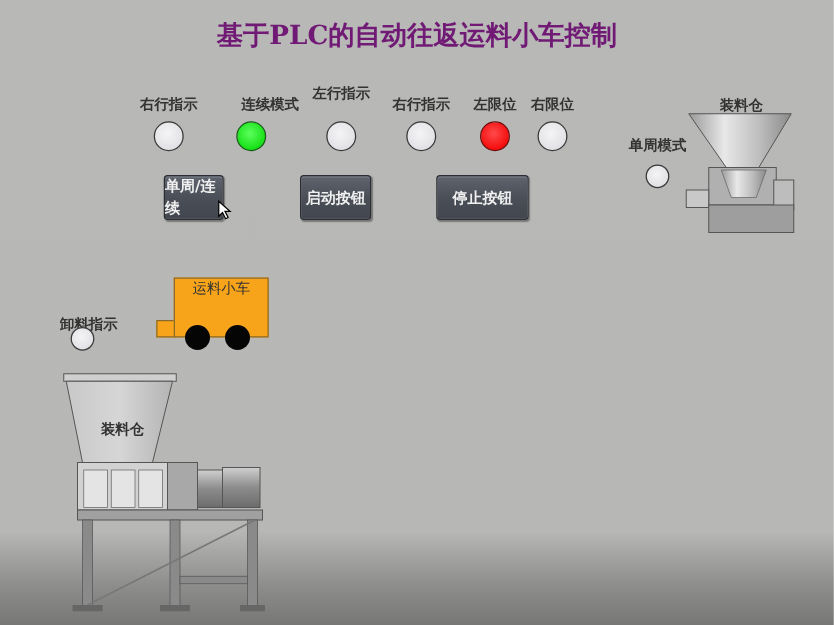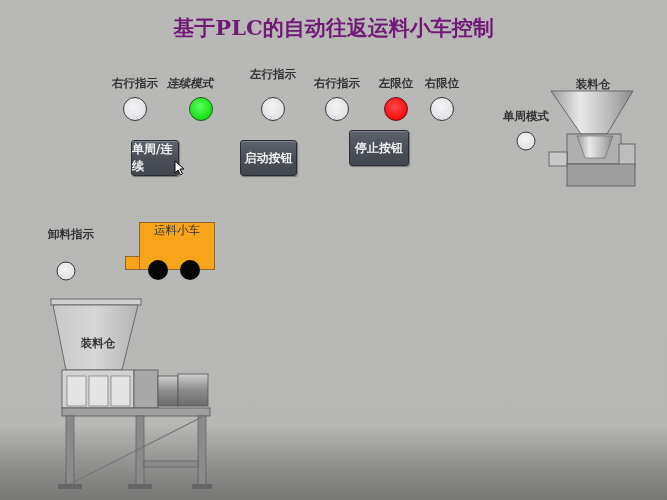--- a/index.html
+++ b/index.html
@@ -47,21 +47,21 @@
 </style>
 </head>
 <body>
 
 <div class="title">基于PLC的自动往返运料小车控制</div>
 
 <div>
   <span class="ind-label" style="left:135px;top:76px;">右行指示</span>
   <div class="lamp" style="left:135px;top:109px;"></div>
 
-  <span class="ind-label" style="left:190px;top:76px;font-style:italic;">连续模式</span>
+  <span class="ind-label" style="left:216px;top:76px;">连续模式</span>
   <div class="lamp on-green" style="left:201px;top:109px;"></div>
 
   <span class="ind-label" style="left:273px;top:67px;">左行指示</span>
   <div class="lamp" style="left:273px;top:109px;"></div>
 
   <span class="ind-label" style="left:337px;top:76px;">右行指示</span>
   <div class="lamp" style="left:337px;top:109px;"></div>
 
   <span class="ind-label" style="left:396px;top:76px;">左限位</span>
   <div class="lamp on-red" style="left:396px;top:109px;"></div>
@@ -69,21 +69,21 @@
   <span class="ind-label" style="left:442px;top:76px;">右限位</span>
   <div class="lamp" style="left:442px;top:109px;"></div>
 </div>
 
 <div class="btn" style="left:131px;top:140px;width:48px;">
   <span>单周/连续</span>
 </div>
 <div class="btn" style="left:240px;top:140px;width:57px;">
   <span>启动按钮</span>
 </div>
-<div class="btn" style="left:349px;top:130px;width:60px;">
+<div class="btn" style="left:349px;top:140px;width:74px;">
   <span>停止按钮</span>
 </div>
 
 <svg class="cursor" viewBox="0 0 12 16">
   <path d="M1 1 L1 13 L4 10 L6.5 15 L8.5 14 L6 9 L10 9 Z" fill="#fff" stroke="#000" stroke-width="1"></path>
 </svg>
 
 <span class="ind-label" style="left:526px;top:109px;">单周模式</span>
 <div class="lamp" style="left:526px;top:141px;width:19px;height:19px;"></div>
 <span class="ind-label" style="left:593px;top:77px;">装料仓</span>
@@ -98,21 +98,21 @@
     </linearGradient>
   </defs>
   <polygon points="6,3 88,3 62,46 36,46" fill="url(#hop1)" stroke="#555" stroke-width="0.8"></polygon>
   <rect x="22" y="46" width="54" height="30" fill="#b0b0b0" stroke="#555" stroke-width="0.8"></rect>
   <polygon points="32,48 68,48 60,70 40,70" fill="url(#hop1)" stroke="#666" stroke-width="0.6"></polygon>
   <rect x="4" y="64" width="18" height="14" fill="#c8c8c8" stroke="#555" stroke-width="0.8"></rect>
   <rect x="74" y="56" width="16" height="24" fill="#bdbdbd" stroke="#555" stroke-width="0.8"></rect>
   <rect x="22" y="76" width="68" height="22" fill="#9e9e9e" stroke="#555" stroke-width="0.8"></rect>
 </svg>
 
-<span class="ind-label" style="left:71px;top:227px;">卸料指示</span>
+<span class="ind-label" style="left:71px;top:252px;">卸料指示</span>
 <div class="lamp" style="left:66px;top:271px;width:19px;height:19px;"></div>
 
 <div class="cart">
   <div class="cart-nose"></div>
   <div class="cart-body">
     <span>运料小车</span>
   </div>
   <div class="wheel" style="left:23px;"></div>
   <div class="wheel" style="left:55px;"></div>
 </div>

